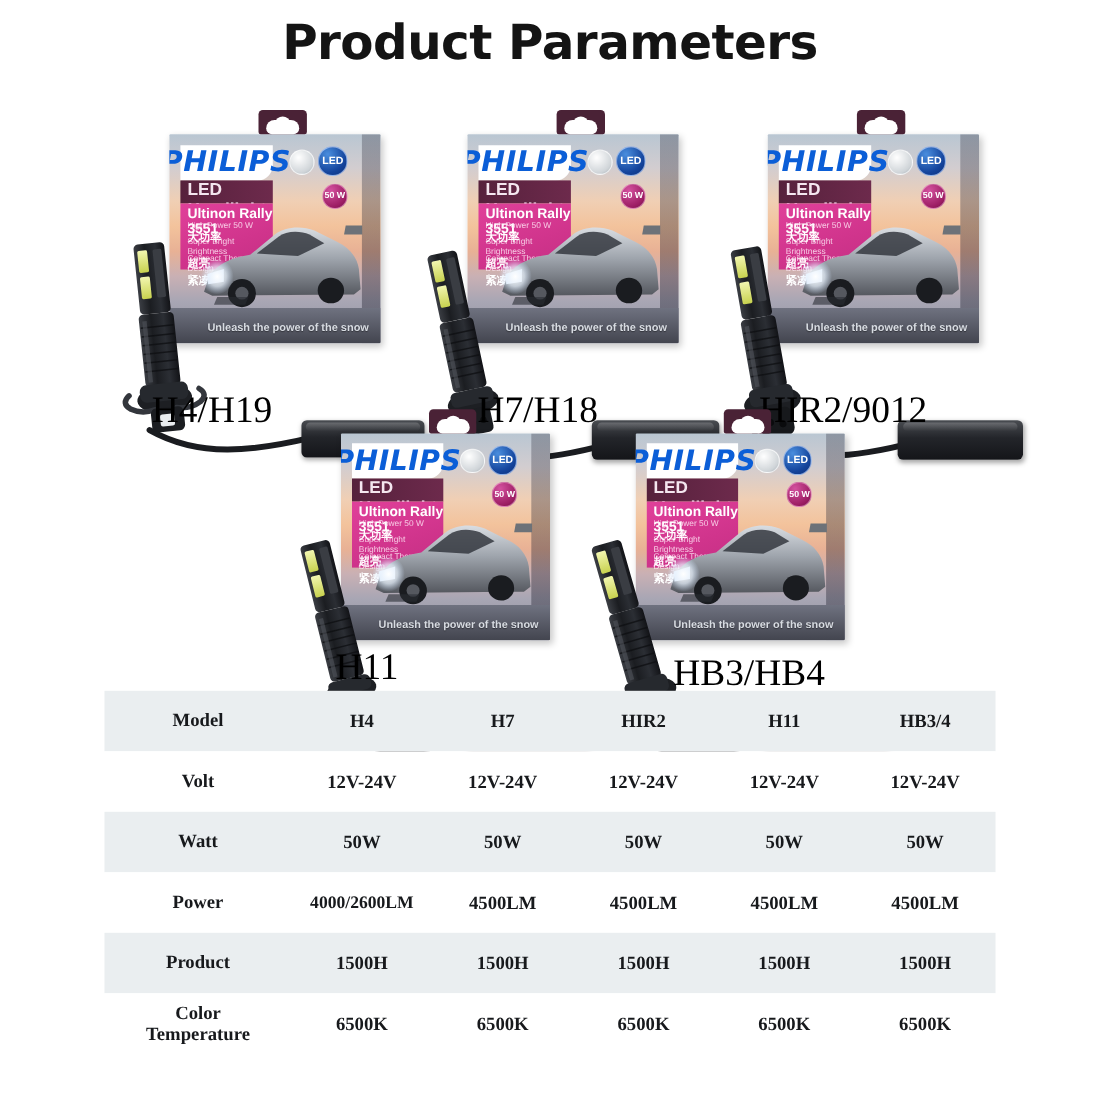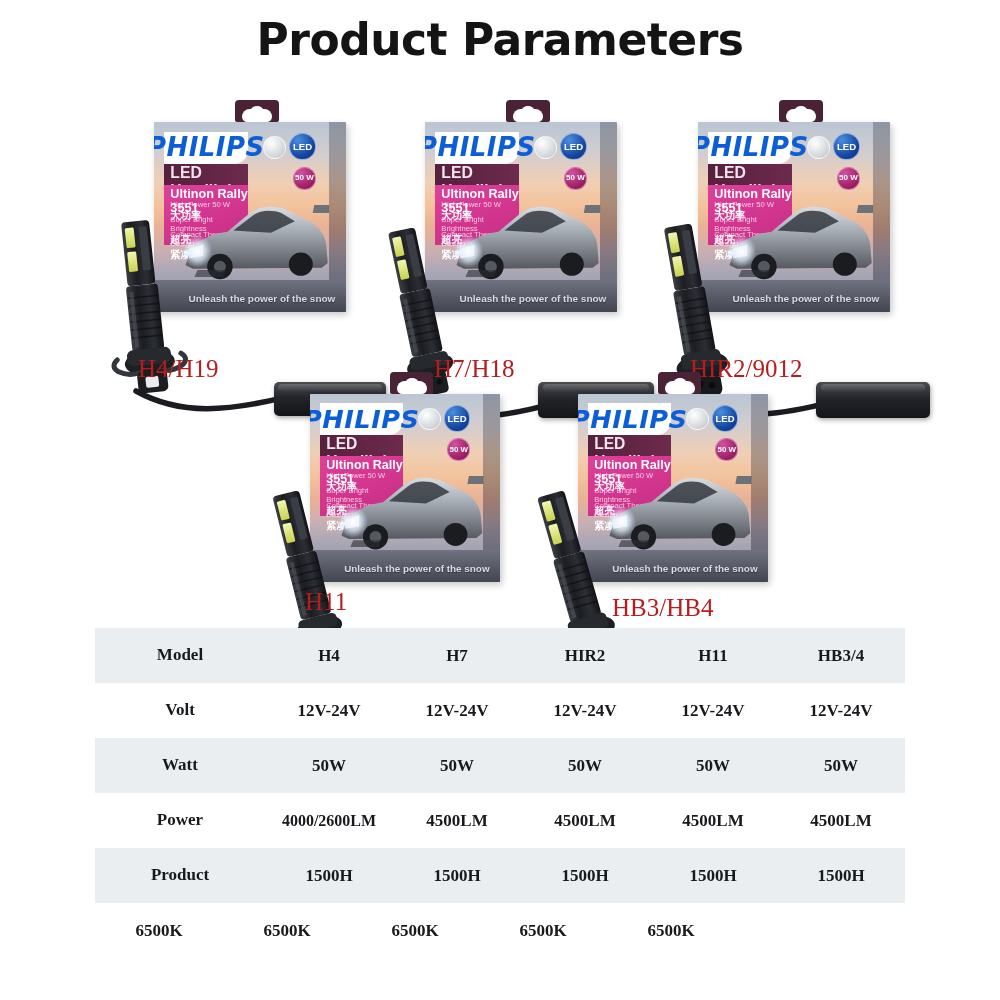--- a/index.html
+++ b/index.html
@@ -171,21 +171,21 @@
   .driver-box:after{
     content:"";position:absolute;left:4%;top:6%;width:92%;height:22%;
     background:linear-gradient(180deg,rgba(255,255,255,.20),rgba(255,255,255,0));
     border-radius:4px;
   }
 
   
   .prod-label{
     position:absolute;
     font-family:"Liberation Serif", serif;
-    font-size:25px;color:#b91c1c;
+    font-size:34px;color:#000000;
     white-space:nowrap;
     text-align:center;
   }
 
   
   .spec-table{
     position:absolute;
     left:95px;top:628px;
     width:810px;
   }
@@ -846,19 +846,21 @@
     </div>
     <div class="trow shaded">
       <div class="tcell label" style="white-space: pre-line;">Product</div>
       <div class="tcell val">1500H</div>
       <div class="tcell val">1500H</div>
       <div class="tcell val">1500H</div>
       <div class="tcell val">1500H</div>
       <div class="tcell val">1500H</div>
     </div>
     <div class="trow">
+      <div class="tcell label" style="white-space: pre-line;">Color
+Temperature</div>
       <div class="tcell val">6500K</div>
       <div class="tcell val">6500K</div>
       <div class="tcell val">6500K</div>
       <div class="tcell val">6500K</div>
       <div class="tcell val">6500K</div>
     </div>
   </div>
 
 </body></html>

